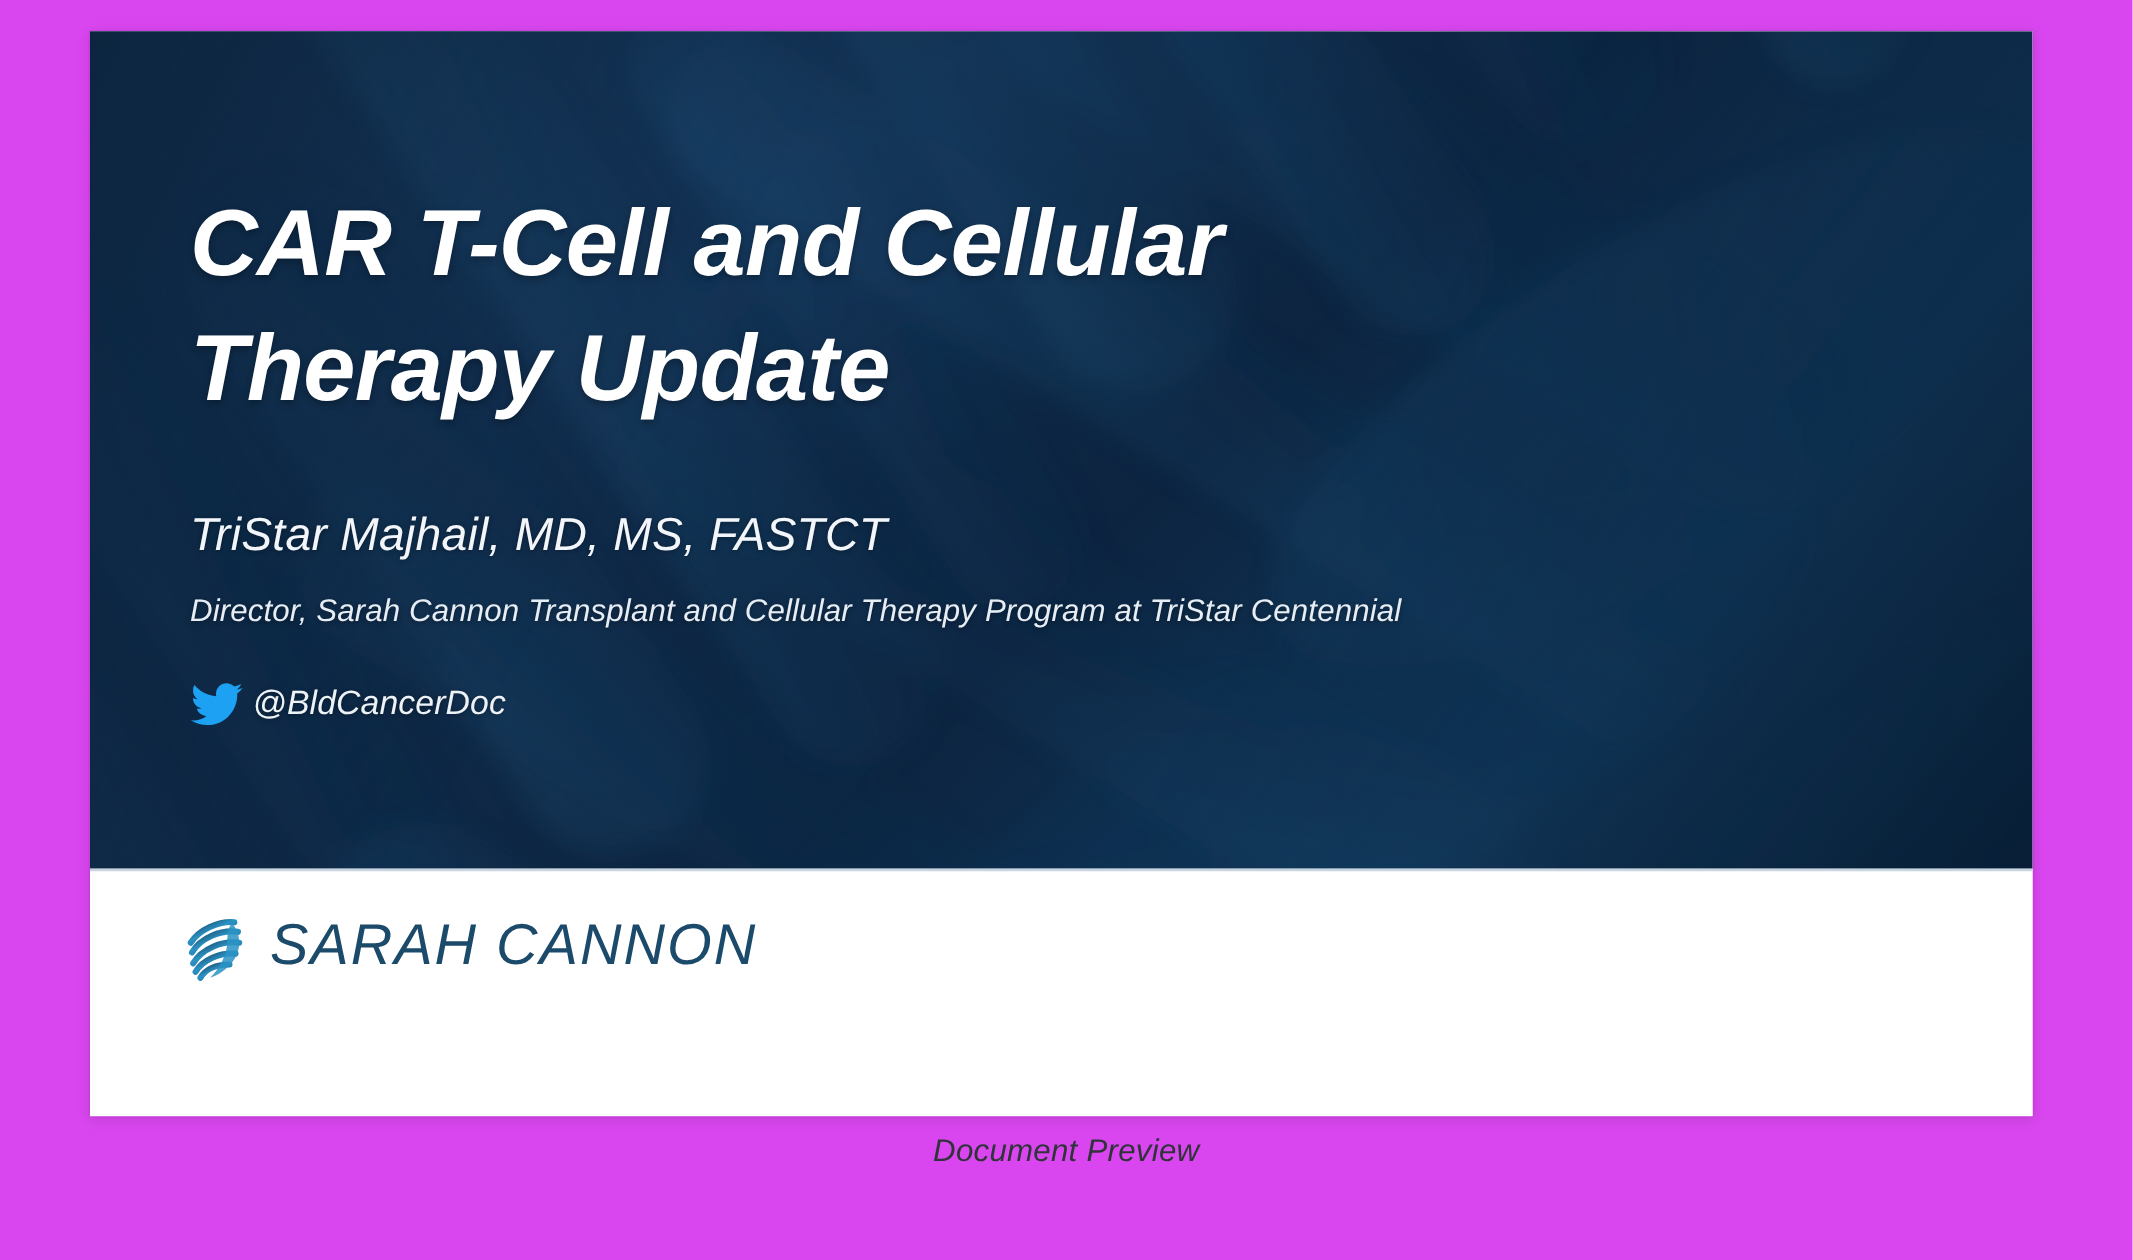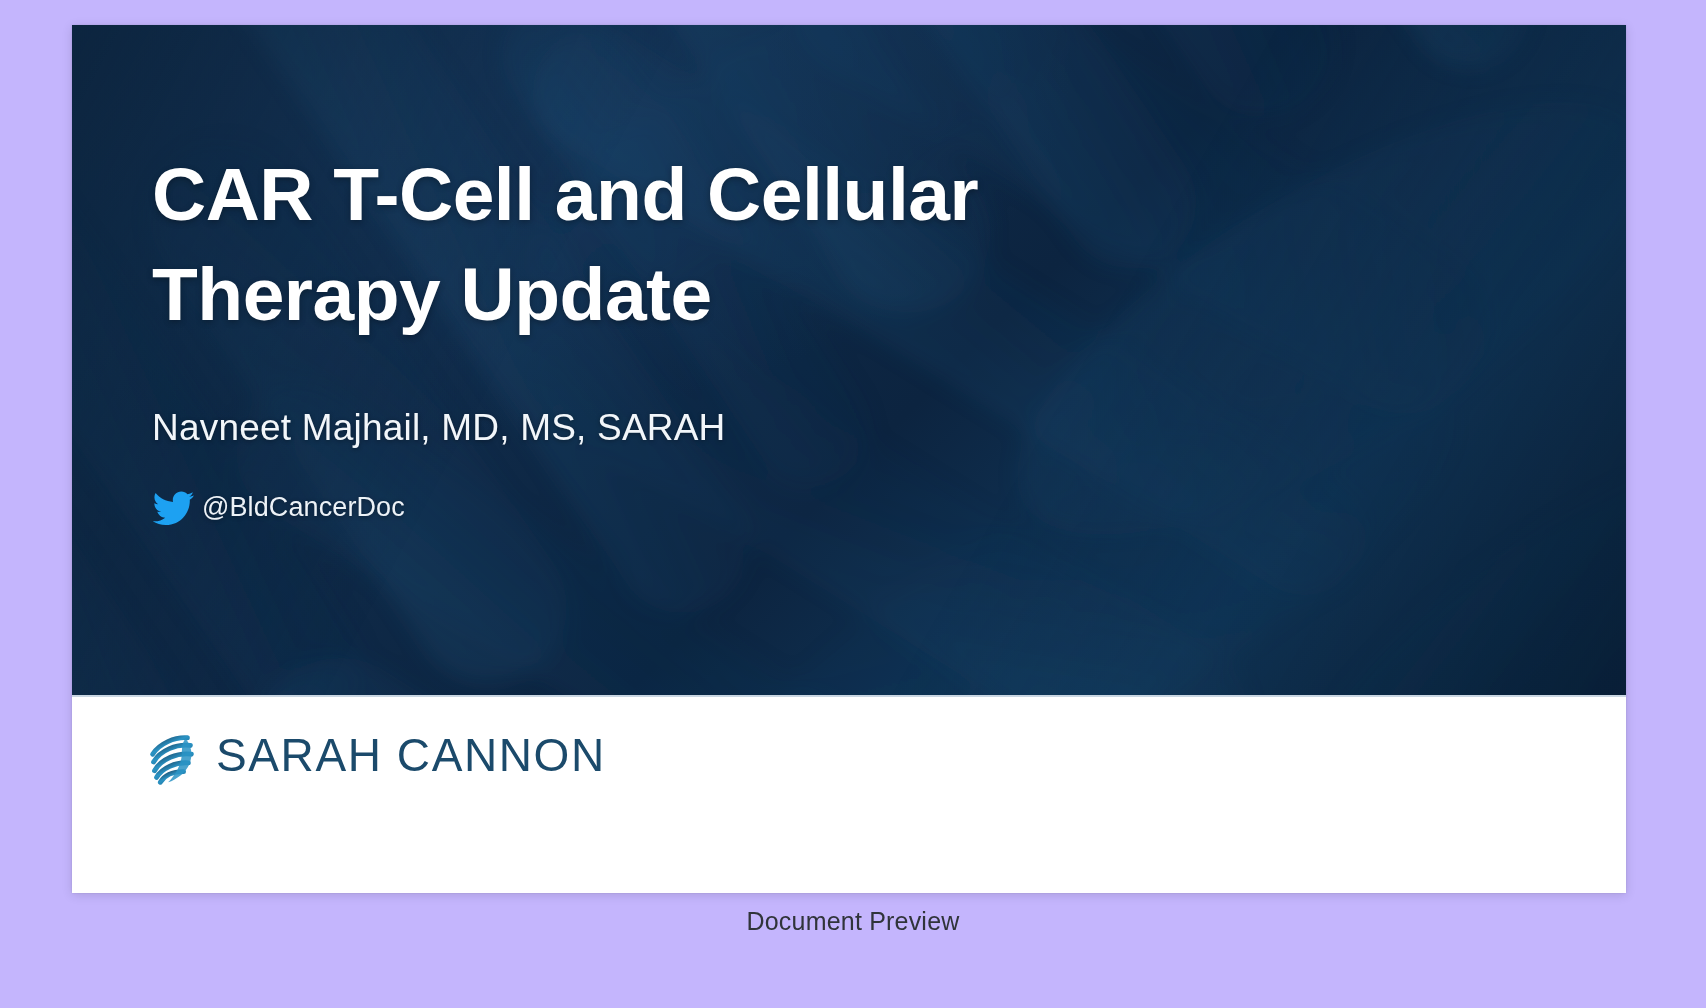--- a/index.html
+++ b/index.html
@@ -11,21 +11,22 @@
     height: 1008px;
     background: #ffffff;
     font-family: "Liberation Sans", sans-serif;
     overflow: hidden;
   }
 
   .viewer {
     position: relative;
     width: 1706px;
     height: 1008px;
-    background: #c4b5fd;
+    background: #d946ef;
+    font-style: italic;
   }
 
   
   .doc-card {
     position: absolute;
     left: 72px;
     top: 25px;
     width: 1554px;
     height: 868px;
     background: #ffffff;
@@ -252,23 +253,24 @@
 
       <div class="hero-shade"></div>
 
       <div class="hero-content">
 
         <h1 class="slide-title">CAR T-Cell and Cellular
 Therapy Update</h1>
 
         <div class="byline-block">
 
-          <p class="presenter-name">Navneet Majhail, MD, MS, SARAH</p>
-
-
+          <p class="presenter-name">TriStar Majhail, MD, MS, FASTCT</p>
+
+
+          <p class="affiliation">Director, Sarah Cannon Transplant and Cellular Therapy Program at TriStar Centennial</p>
 
 
           <div class="social-row">
             <svg class="twitter-icon" viewBox="0 0 48 40">
               <path fill="#1da1f2" d="M46.2 6.1c-1.7.76-3.5 1.27-5.4 1.5 1.95-1.17 3.44-3.02 4.14-5.22-1.82 1.08-3.84 1.87-5.99 2.29C37.23 2.84 34.78 1.7 32.07 1.7c-5.2 0-9.41 4.21-9.41 9.4 0 .74.08 1.46.24 2.14-7.82-.39-14.75-4.14-19.39-9.83-.81 1.39-1.27 3.01-1.27 4.73 0 3.26 1.66 6.14 4.19 7.83-1.54-.05-2.99-.47-4.26-1.18v.12c0 4.56 3.24 8.36 7.55 9.22-.79.22-1.62.33-2.48.33-.61 0-1.2-.06-1.77-.17 1.2 3.74 4.67 6.46 8.79 6.54-3.22 2.52-7.28 4.03-11.69 4.03-.76 0-1.51-.05-2.24-.13 4.17 2.67 9.12 4.23 14.44 4.23 17.33 0 26.8-14.35 26.8-26.8 0-.41-.01-.82-.03-1.22 1.84-1.33 3.44-2.99 4.7-4.87z"></path>
             </svg>
             <span class="social-handle">@BldCancerDoc</span>
           </div>
 
         </div>

